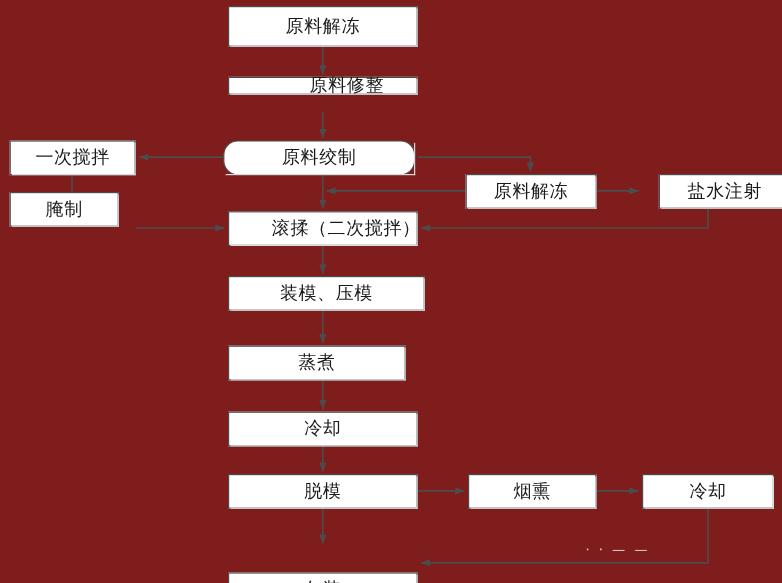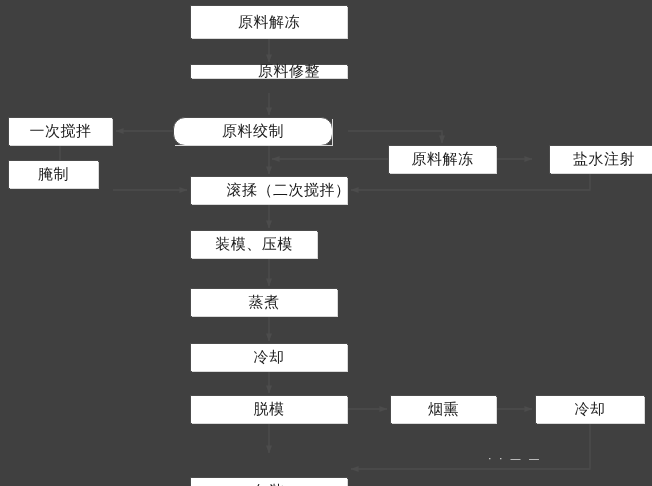--- a/index.html
+++ b/index.html
@@ -7,21 +7,21 @@
     padding: 0;
     background: #ffffff;
   }
   body {
     font-family: "DejaVu Sans", "Liberation Sans", sans-serif;
   }
   #canvas {
     position: relative;
     width: 652px;
     height: 486px;
-    background: #404040;
+    background: #7f1d1d;
     overflow: hidden;
   }
   .node {
     position: absolute;
     box-sizing: border-box;
     border: 1px solid #4c4c4c;
     background: #ffffff;
     display: flex;
     align-items: center;
     justify-content: center;
@@ -118,39 +118,39 @@
       <path d="M590,424 L590,469 L351,469" marker-end="url(#ah)"></path>
     </g>
   </svg>
 
   <div class="node" style="left:190px; top:5px;   width:158px; height:34px;">
       <span>原料解冻</span>
     </div>
   <div class="node" style="left:190px; top:64px;  width:158px; height:15px;padding-left:40px;">
       <span>原料修整</span>
     </div>
-  <div class="node" style="left:173px; top:117px; width:160px; height:29px;border-radius:12px;">
+  <div class="node" style="left:186px; top:117px; width:160px; height:29px;border-radius:12px;">
       <span>原料绞制</span>
     </div>
   <div class="node" style="left:8px;   top:117px; width:105px; height:29px;">
       <span>一次搅拌</span>
     </div>
   <div class="node" style="left:8px;   top:160px; width:91px; height:29px;">
       <span>腌制</span>
     </div>
   <div class="node" style="left:388px; top:145px; width:109px; height:29px;">
       <span>原料解冻</span>
     </div>
   <div class="node" style="left:535px; top:145px; width:110px; height:29px;margin-left:14px;">
       <span>盐水注射</span>
     </div>
   <div class="node" style="left:190px; top:176px; width:158px; height:29px;padding-left:39px;">
       <span>滚揉（二次搅拌）</span>
     </div>
-  <div class="node" style="left:190px; top:230px; width:128px; height:29px;">
+  <div class="node" style="left:190px; top:230px; width:164px; height:29px;">
       <span>装模、压模</span>
     </div>
   <div class="node" style="left:190px; top:288px; width:148px; height:29px;">
       <span>蒸煮</span>
     </div>
   <div class="node" style="left:190px; top:343px; width:158px; height:29px;">
       <span>冷却</span>
     </div>
   <div class="node" style="left:190px; top:395px; width:158px; height:29px;">
       <span>脱模</span>

